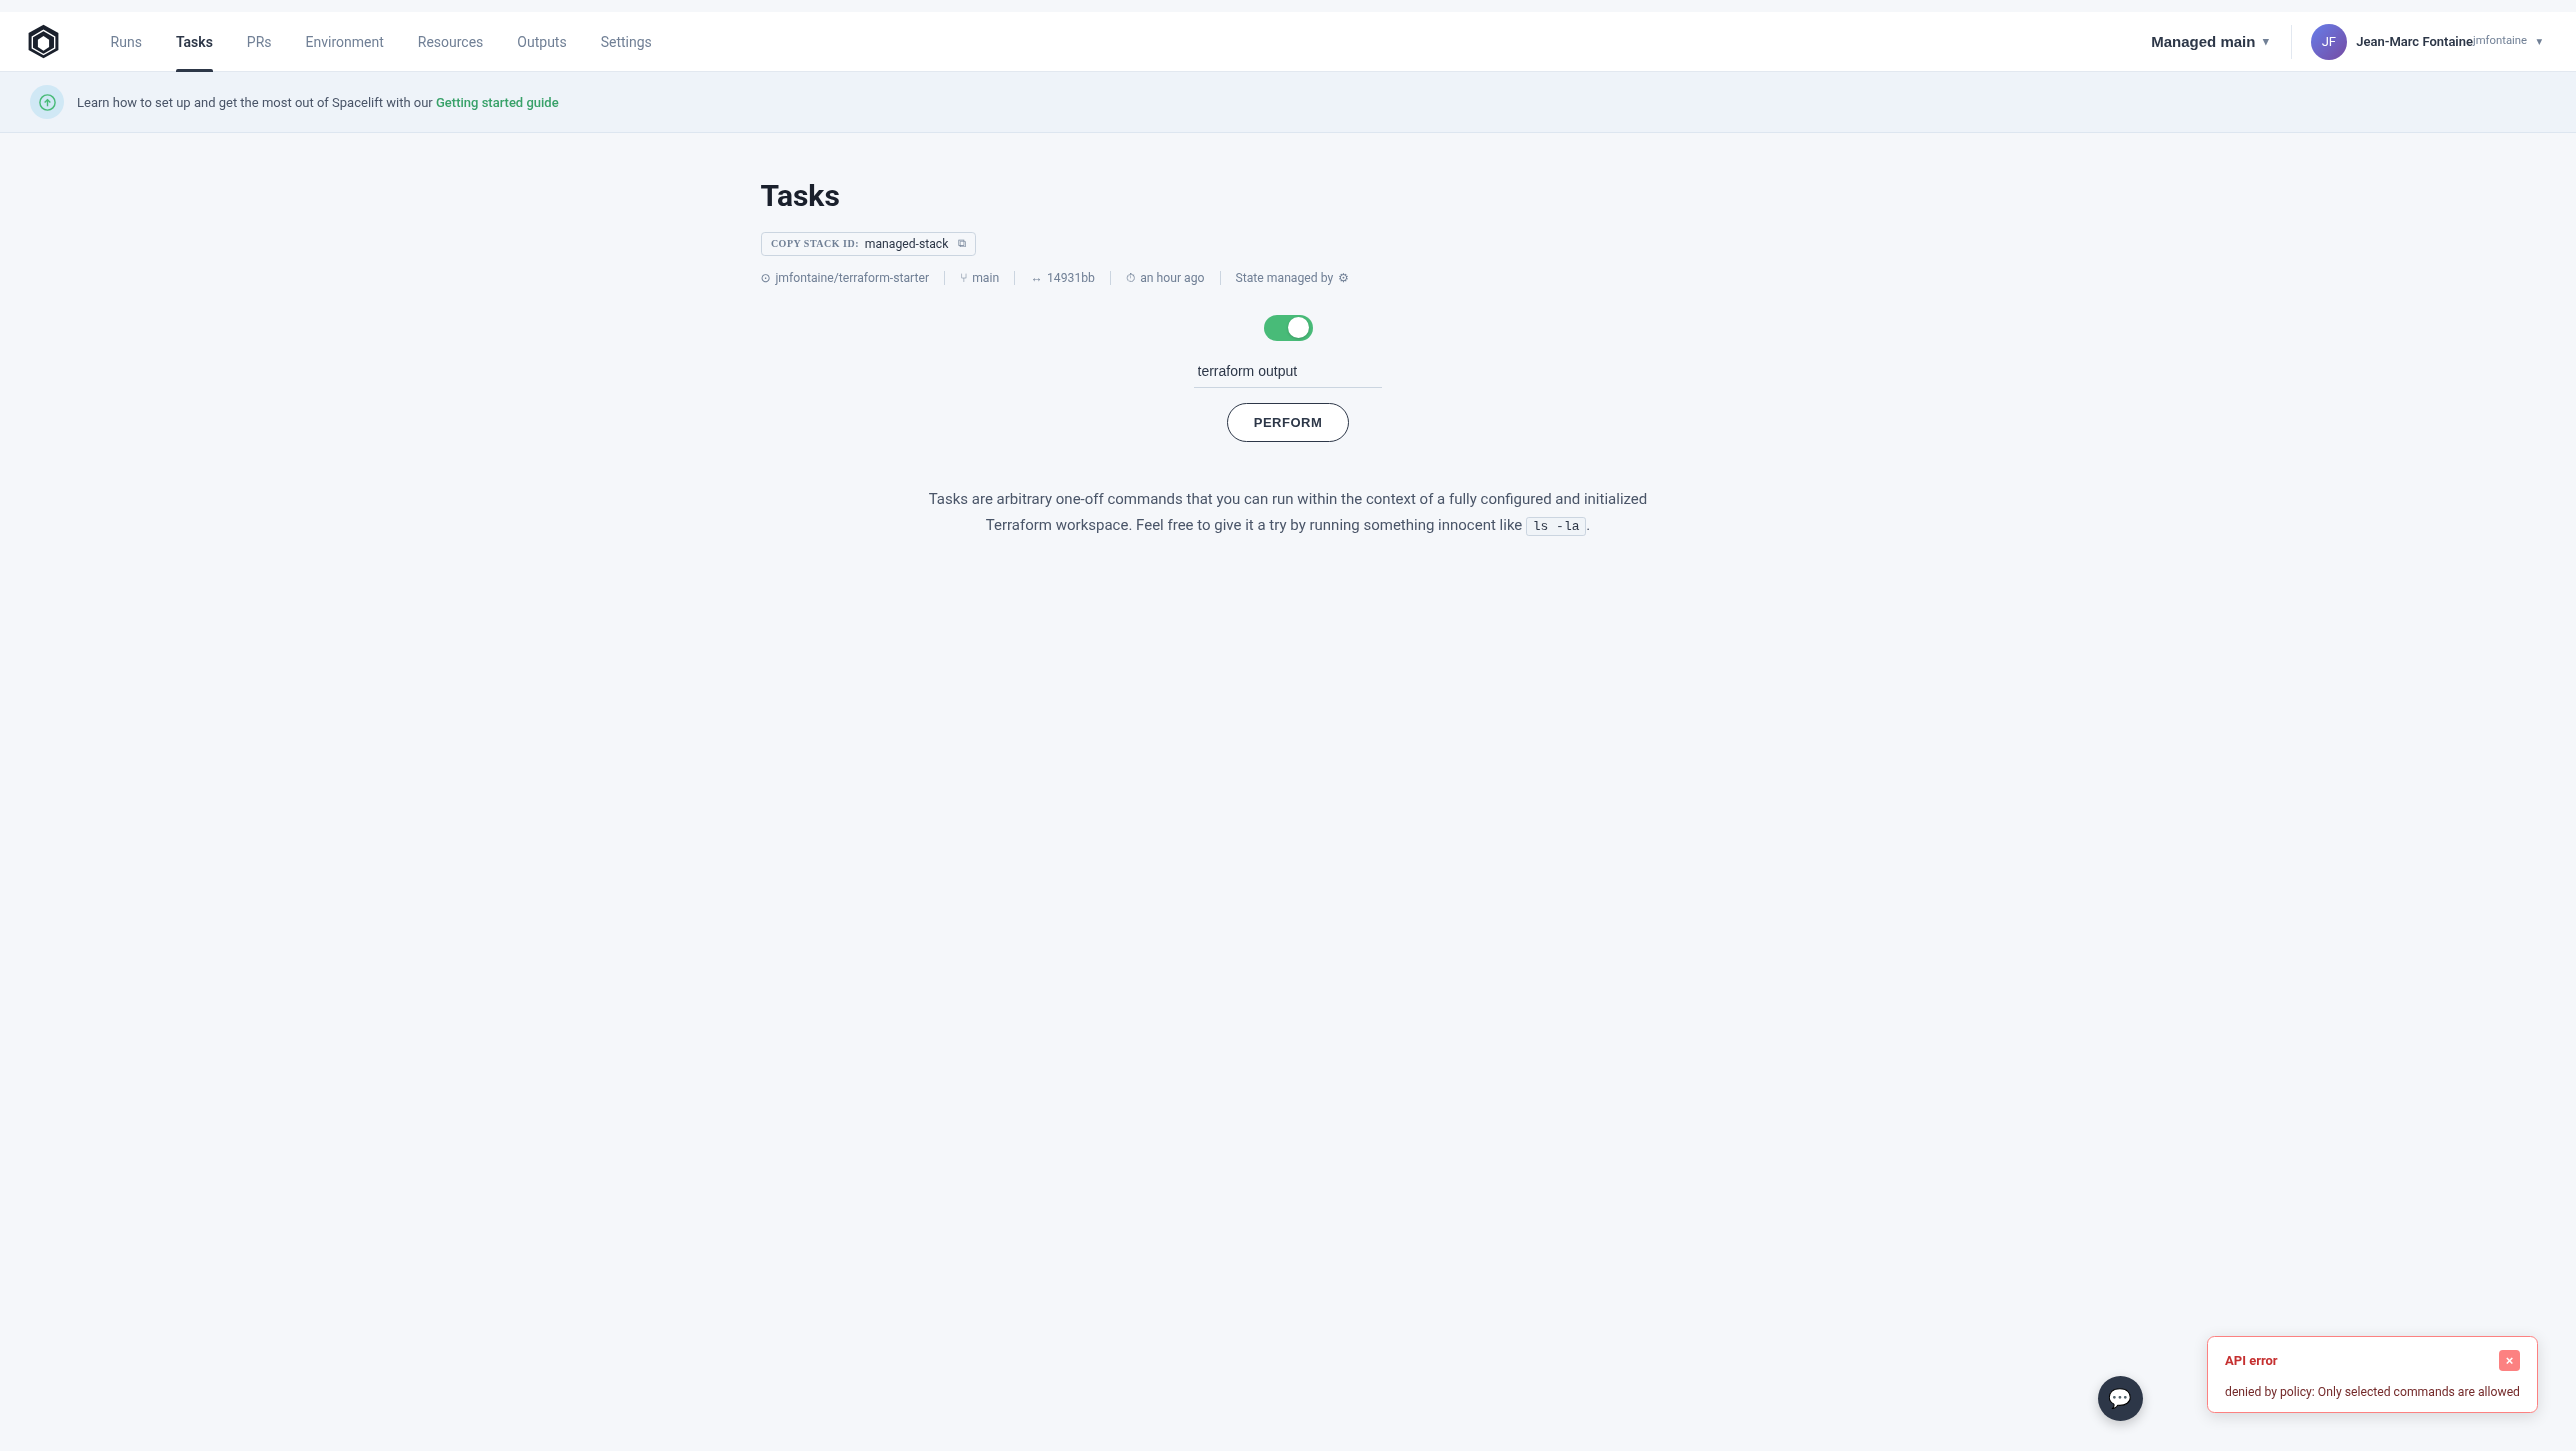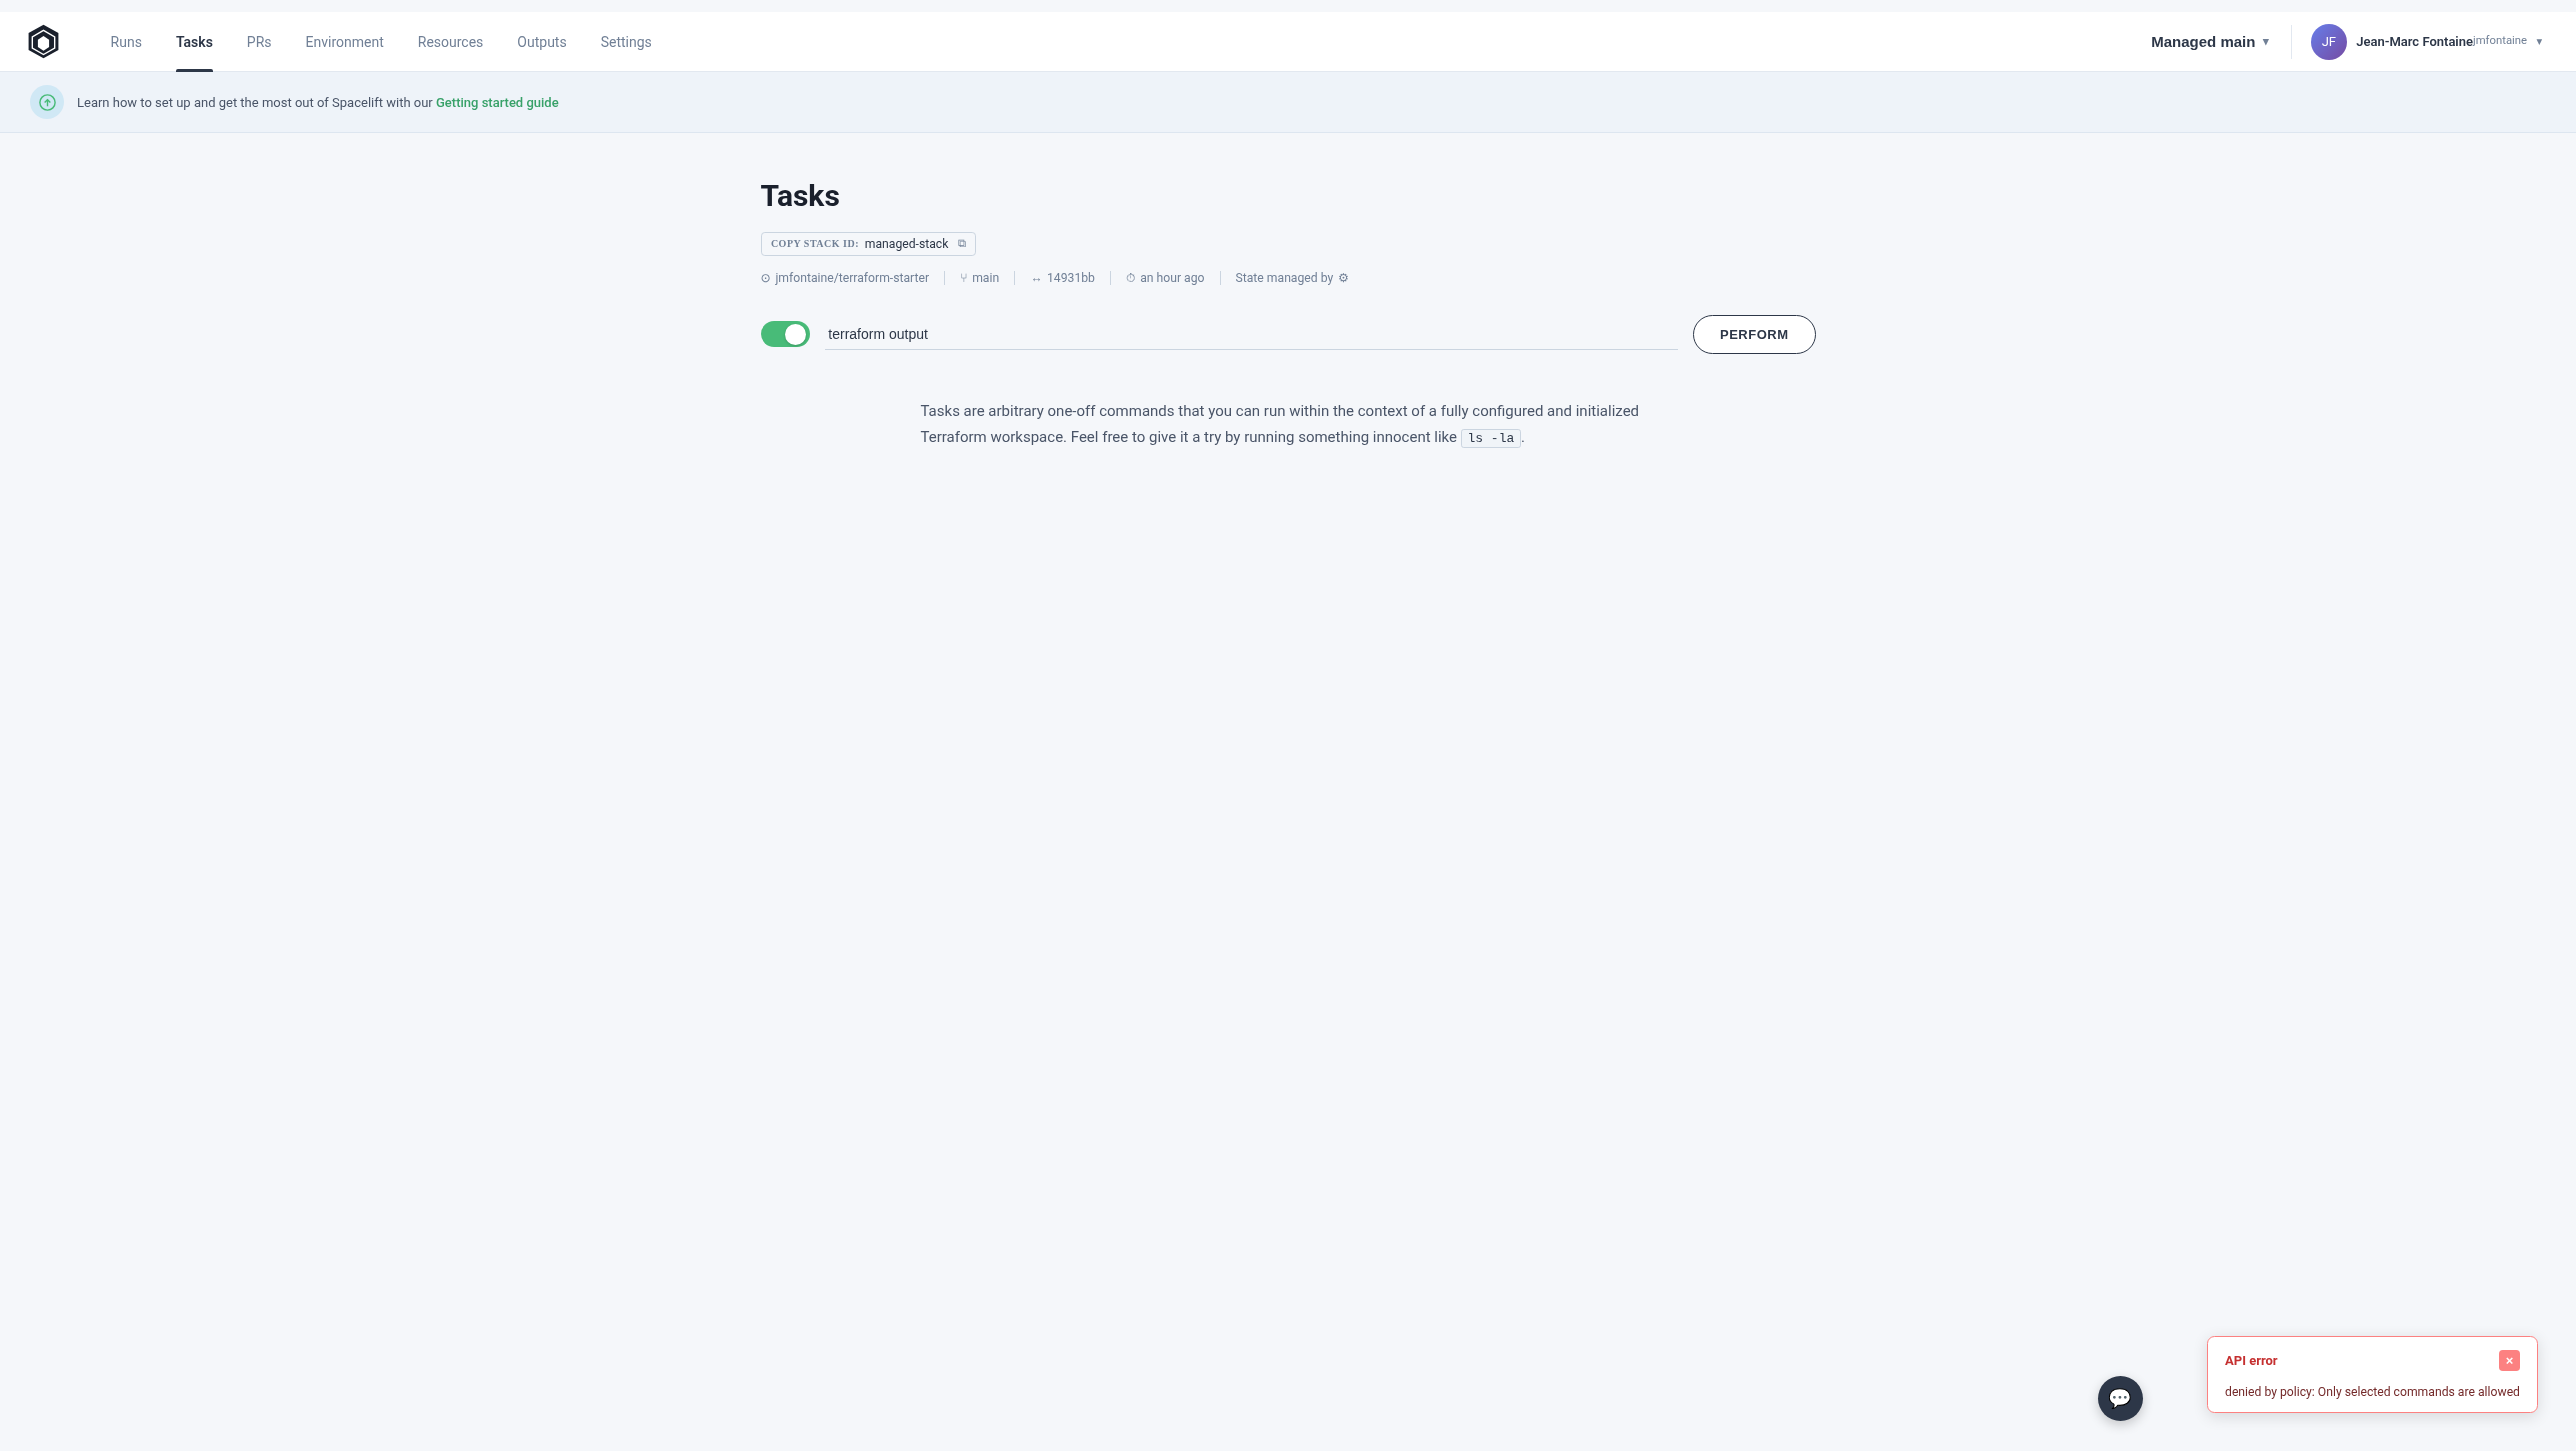--- a/index.html
+++ b/index.html
@@ -229,20 +229,21 @@
     }
     .meta-icon { font-size: 12.2px; }
 
     
     .task-input-row {
       display: flex;
       align-items: center;
       gap: 15px;
       margin-top: 30px;
       margin-bottom: 45px;
+      flex-direction: column;
     }
     .toggle-switch {
       position: relative;
       width: 49px;
       height: 26px;
       flex-shrink: 0;
     }
     .toggle-track {
       width: 49px;
       height: 26px;
@@ -281,21 +282,21 @@
       font-size: 13px;
       font-weight: 700;
       color: #2d3748;
       cursor: pointer;
       letter-spacing: 0.5px;
       white-space: nowrap;
     }
 
     
     .description {
-      text-align: left;
+      text-align: center;
       max-width: 735px;
       margin: 7px auto;
       font-size: 15px;
       color: #4a5568;
       line-height: 1.7;
     }
     .code-inline {
       background: #f0f4f8;
       border: 0.9px solid #cbd5e0;
       border-radius: 2.8px;

